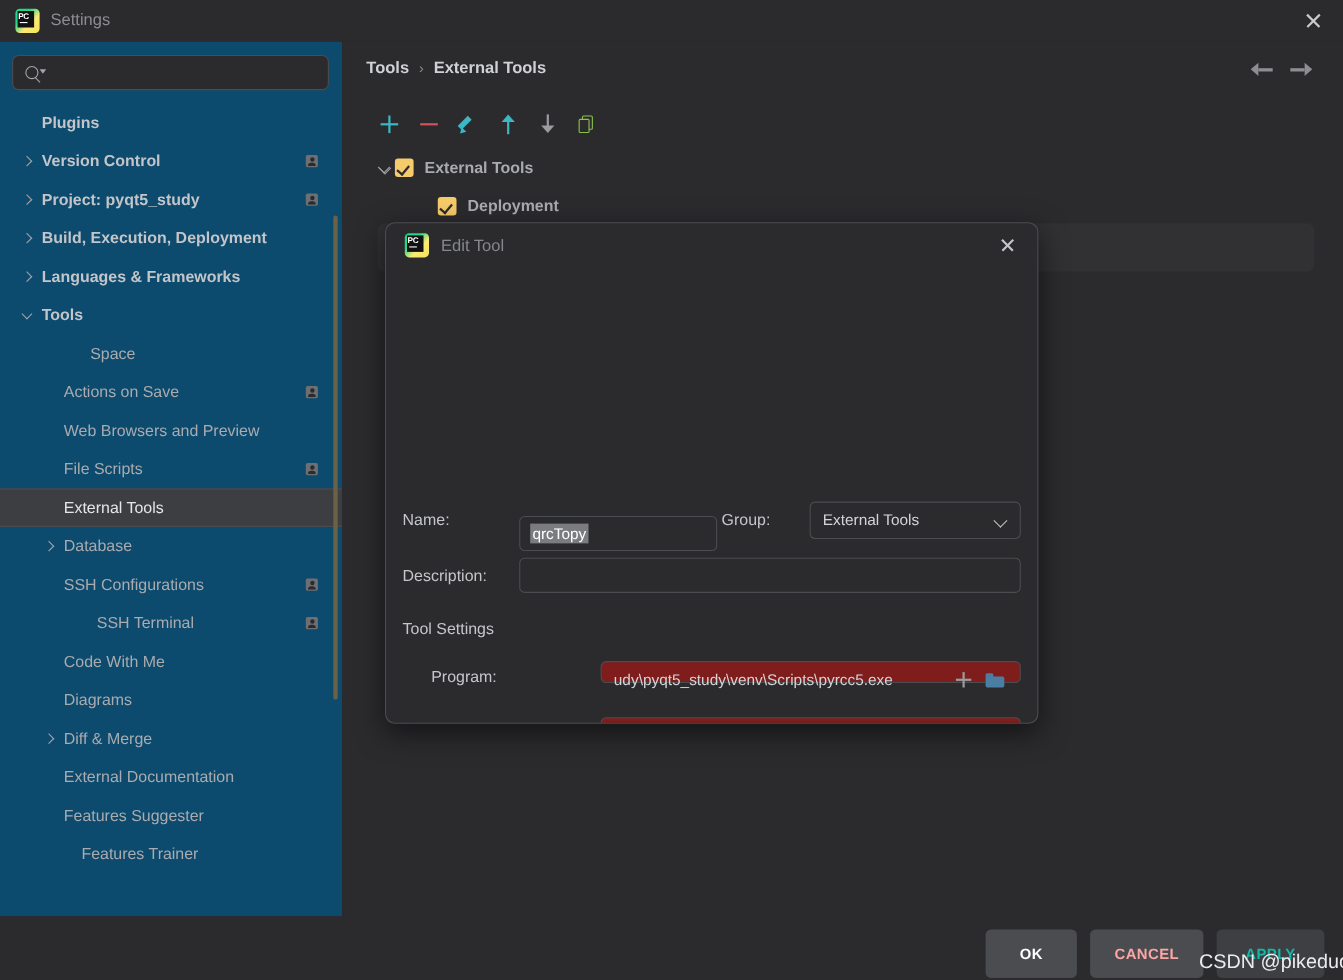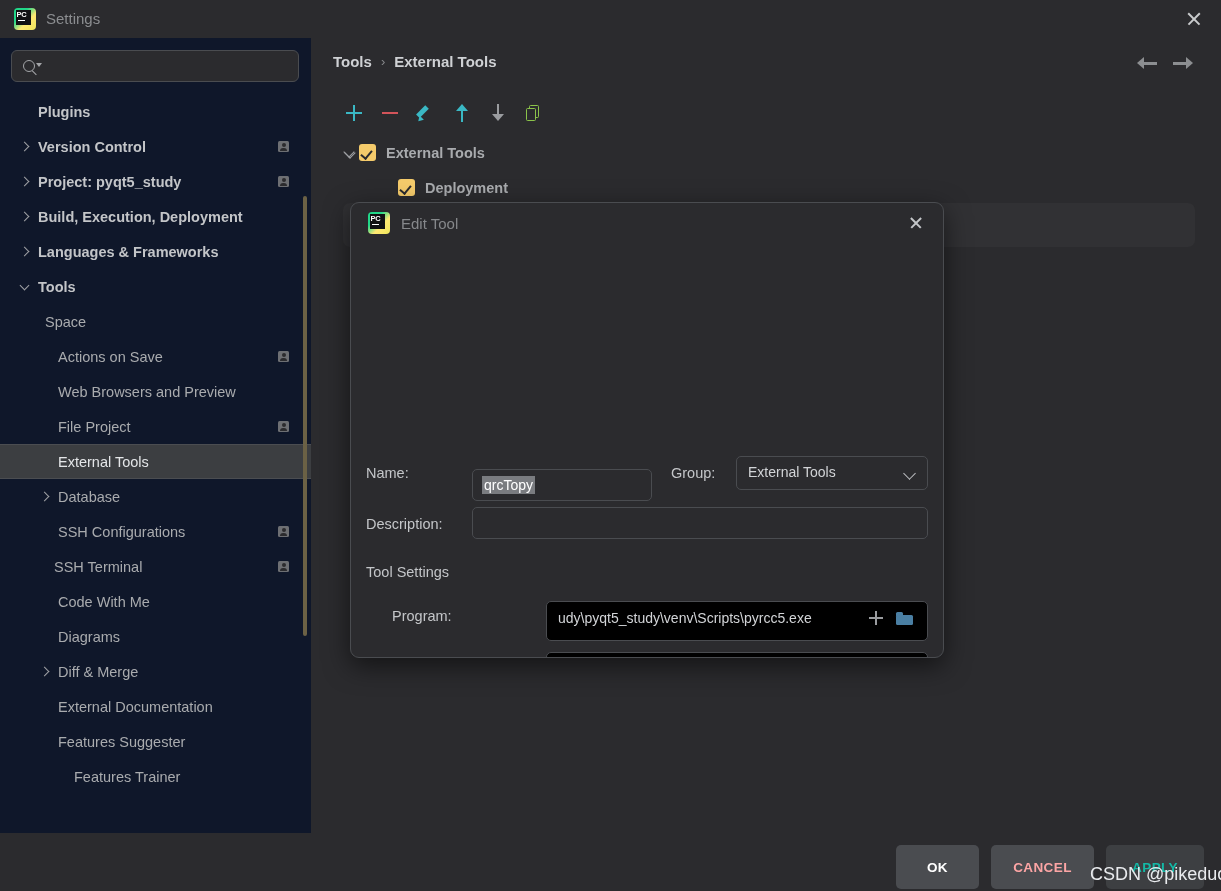--- a/index.html
+++ b/index.html
@@ -80,21 +80,21 @@
     background: #c9cbcd;
   }
   #window-close::before { transform: rotate(45deg); }
   #window-close::after  { transform: rotate(-45deg); }
 
   
   #sidebar {
     position: absolute;
     left: 0; top: 38px;
     width: 311px; height: 795px;
-    background: #0f172a;
+    background: #0c4a6e;
   }
   #search-box {
     position: absolute;
     left: 11px; top: 12px;
     width: 288px; height: 32px;
     box-sizing: border-box;
     border: 1px solid #4a4c50;
     border-radius: 6px;
     background: #2b2b2e;
   }
@@ -475,21 +475,21 @@
     border: none; outline: none;
     background: transparent;
     color: #d2d4d7;
     font-family: "Liberation Sans", sans-serif;
     font-size: 14px;
   }
   .txtfield input::selection { background: #7a7c80; color: #ffffff; }
 
   #name-label { left: 15px; top: 262px; }
   #name-field { left: 121px; top: 266px; width: 180px; padding-left: 35px; }
-  #group-label { left: 320px; top: 262px; }
+  #group-label { left: 305px; top: 262px; }
   #group-select {
     position: absolute;
     left: 385px; top: 253px;
     width: 192px; height: 34px;
     box-sizing: border-box;
     border: 1px solid #4a4c50;
     border-radius: 5px;
     background: #2b2b2e;
   }
   #group-select .gval {
@@ -516,24 +516,24 @@
     font-size: 14.5px;
     color: #c4c6c9;
   }
 
   #program-label { left: 41px; top: 405px; }
 
   .path-field {
     position: absolute;
     left: 195px;
     box-sizing: border-box;
-    width: 382px; height: 40px;
+    width: 382px; height: 20px;
     border: 1px solid #4a4c50;
     border-radius: 5px;
-    background: #000000;
+    background: #7f1d1d;
   }
   #program-field { top: 398px; }
   #args-field { top: 449px; }
   .path-field input {
     position: absolute;
     left: 9px; top: 0;
     width: 315px; height: 30px;
     border: none; outline: none;
     background: transparent;
     color: #d2d4d7;
@@ -658,46 +658,46 @@
         </div>
         <div class="tree-row lvl0">
           <span class="arrow" style="left: 18px;"></span>
           <span class="tlabel" style="margin-left: 38px;">Languages &amp; Frameworks</span>
         </div>
         <div class="tree-row lvl0">
           <span class="arrow down" style="left: 18px;"></span>
           <span class="tlabel" style="margin-left: 38px;">Tools</span>
         </div>
         <div class="tree-row lvl1">
-          <span class="tlabel" style="margin-left: 45px;">Space</span>
+          <span class="tlabel" style="margin-left: 82px;">Space</span>
         </div>
         <div class="tree-row lvl1">
           <span class="tlabel" style="margin-left: 58px;">Actions on Save</span>
           <span class="badge"></span>
         </div>
         <div class="tree-row lvl1">
           <span class="tlabel" style="margin-left: 58px;">Web Browsers and Preview</span>
         </div>
         <div class="tree-row lvl1">
-          <span class="tlabel" style="margin-left: 58px;">File Project</span>
+          <span class="tlabel" style="margin-left: 58px;">File Scripts</span>
           <span class="badge"></span>
         </div>
         <div class="tree-row lvl1 selected">
           <span class="tlabel" style="margin-left: 58px;">External Tools</span>
         </div>
         <div class="tree-row lvl1">
           <span class="arrow" style="left: 38px;"></span>
           <span class="tlabel" style="margin-left: 58px;">Database</span>
         </div>
         <div class="tree-row lvl1">
           <span class="tlabel" style="margin-left: 58px;">SSH Configurations</span>
           <span class="badge"></span>
         </div>
         <div class="tree-row lvl1">
-          <span class="tlabel" style="margin-left: 54px;">SSH Terminal</span>
+          <span class="tlabel" style="margin-left: 88px;">SSH Terminal</span>
           <span class="badge"></span>
         </div>
         <div class="tree-row lvl1">
           <span class="tlabel" style="margin-left: 58px;">Code With Me</span>
         </div>
         <div class="tree-row lvl1">
           <span class="tlabel" style="margin-left: 58px;">Diagrams</span>
         </div>
         <div class="tree-row lvl1">
           <span class="arrow" style="left: 38px;"></span>

